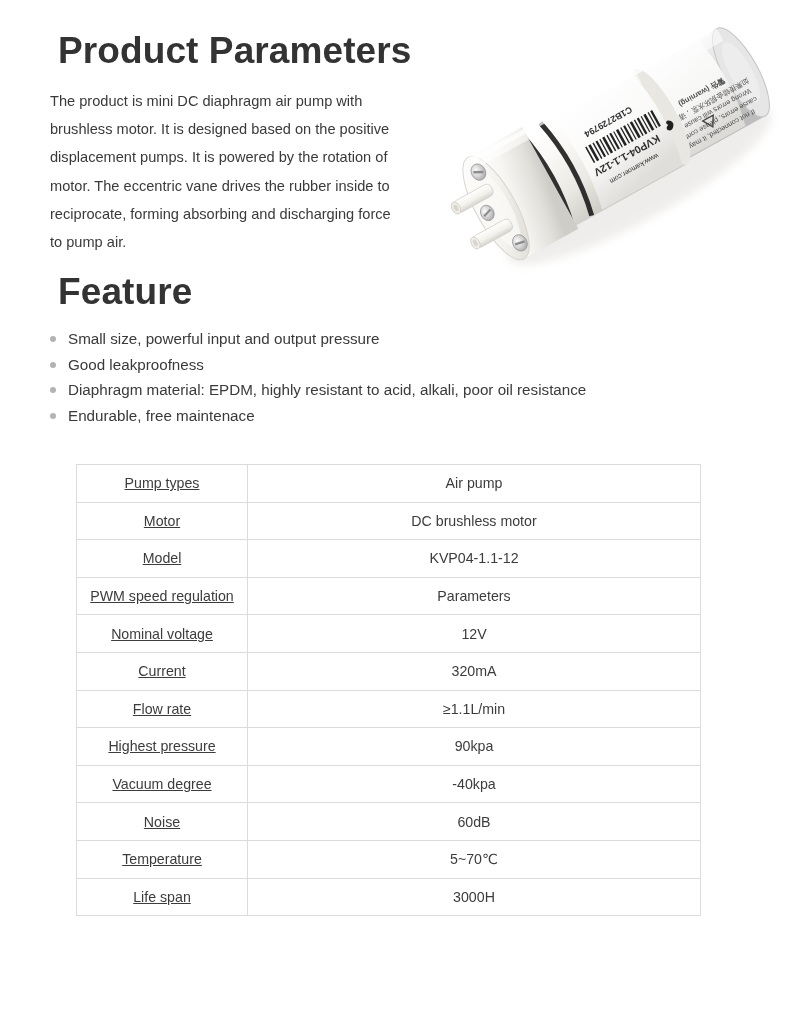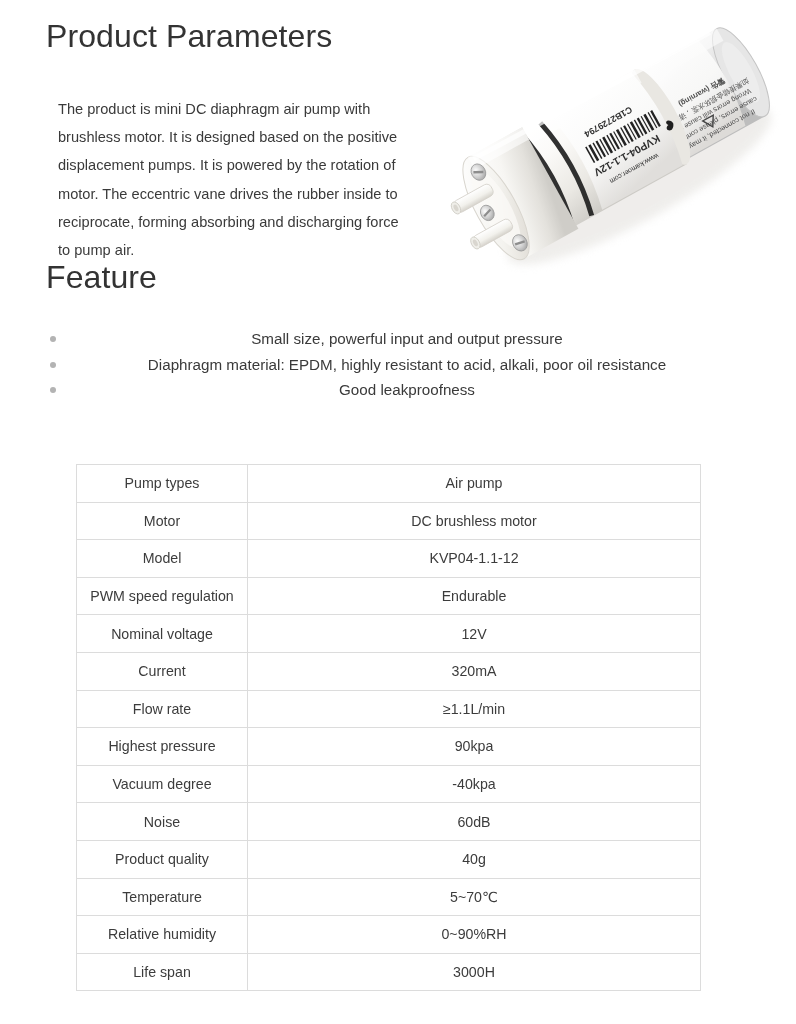--- a/index.html
+++ b/index.html
@@ -25,61 +25,60 @@
     width: 376px;
     height: 292px;
     pointer-events: none;
   }
   .product-figure svg { display: block; width: 100%; height: 100%; }
 
   
   .h-section {
     position: absolute;
     left: 46px;
-    font-size: 32px;
-    font-weight: normal;
+    font-size: 37px;
+    font-weight: bold;
     color: #333333;
     letter-spacing: 0.1px;
-    margin: 0;
+    margin: 12px;
     line-height: 1.1;
     white-space: nowrap;
   }
   #title-product-parameters { top: 19px; }
   #title-feature { top: 260px; }
 
   
   .intro {
     position: absolute;
     left: 46px;
     top: 83px;
     width: 350px;
     font-size: 14.6px;
     line-height: 28.2px;
     color: #3a3a3a;
-    margin: 12px;
+    margin: 4px;
   }
 
   
   .feature-list {
     position: absolute;
     left: 46px;
     top: 326px;
     width: 700px;
     margin: 0;
     padding: 0;
     list-style: none;
   }
   .feature-item {
     position: relative;
     padding-left: 22px;
     font-size: 15.2px;
     line-height: 25.6px;
     color: #3a3a3a;
     white-space: nowrap;
-    text-align: center;
   }
   .feature-bullet {
     position: absolute;
     left: 4px;
     top: 10px;
     width: 6px;
     height: 6px;
     border-radius: 50%;
     background: #b3b3b3;
   }
@@ -98,21 +97,21 @@
   }
   table.spec-table td {
     border: 1px solid #dcdcdc;
     height: 36.6px;
     text-align: center;
     vertical-align: middle;
     font-size: 14.2px;
     color: #3c3c3c;
     padding: 0 4px;
   }
-  td.spec-label { width: 162px; }
+  td.spec-label { width: 162px; text-decoration: underline; }
   td.spec-value { width: 444px; }
 </style>
 </head>
 <body>
 
 <div class="product-figure">
   <svg viewBox="0 0 376 292" xmlns="http://www.w3.org/2000/svg">
     <defs>
       <linearGradient id="headGrad" x1="0" y1="0" x2="1" y2="0.35">
         <stop offset="0%" stop-color="#ffffff"></stop>
@@ -271,46 +270,50 @@
 
 <h2 class="h-section" id="title-feature">Feature</h2>
 
 <ul class="feature-list">
   <li class="feature-item">
     <span class="feature-bullet"></span>
     <span>Small size, powerful input and output pressure</span>
   </li>
   <li class="feature-item">
     <span class="feature-bullet"></span>
+    <span>Good leakproofness</span>
+  </li>
+  <li class="feature-item">
+    <span class="feature-bullet"></span>
     <span>Diaphragm material: EPDM, highly resistant to acid, alkali, poor oil resistance</span>
   </li>
   <li class="feature-item">
     <span class="feature-bullet"></span>
-    <span>Good leakproofness</span>
+    <span>Endurable, free maintenace</span>
   </li>
 </ul>
 
 <div class="spec-table-wrap">
   <table class="spec-table">
     <tbody>
       <tr>
         <td class="spec-label">Pump types</td>
         <td class="spec-value">Air pump</td>
       </tr>
       <tr>
         <td class="spec-label">Motor</td>
         <td class="spec-value">DC brushless motor</td>
       </tr>
       <tr>
         <td class="spec-label">Model</td>
         <td class="spec-value">KVP04-1.1-12</td>
       </tr>
       <tr>
         <td class="spec-label">PWM speed regulation</td>
-        <td class="spec-value">Endurable</td>
+        <td class="spec-value">Parameters</td>
       </tr>
       <tr>
         <td class="spec-label">Nominal voltage</td>
         <td class="spec-value">12V</td>
       </tr>
       <tr>
         <td class="spec-label">Current</td>
         <td class="spec-value">320mA</td>
       </tr>
       <tr>
@@ -323,30 +326,22 @@
       </tr>
       <tr>
         <td class="spec-label">Vacuum degree</td>
         <td class="spec-value">-40kpa</td>
       </tr>
       <tr>
         <td class="spec-label">Noise</td>
         <td class="spec-value">60dB</td>
       </tr>
       <tr>
-        <td class="spec-label">Product quality</td>
-        <td class="spec-value">40g</td>
-      </tr>
-      <tr>
         <td class="spec-label">Temperature</td>
         <td class="spec-value">5~70℃</td>
-      </tr>
-      <tr>
-        <td class="spec-label">Relative humidity</td>
-        <td class="spec-value">0~90%RH</td>
       </tr>
       <tr>
         <td class="spec-label">Life span</td>
         <td class="spec-value">3000H</td>
       </tr>
     </tbody>
   </table>
 </div>
 
 </body></html>

